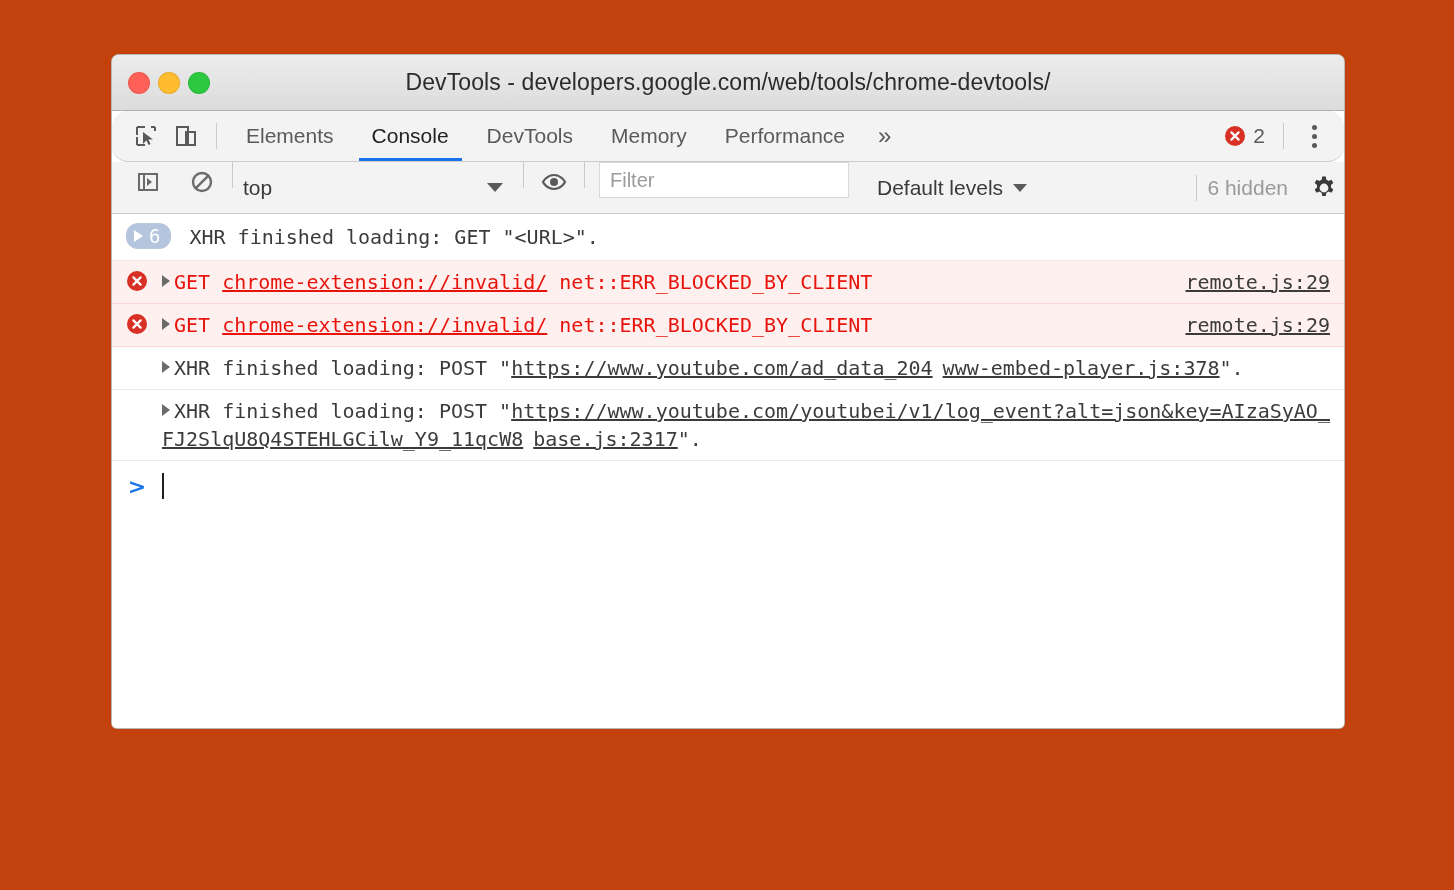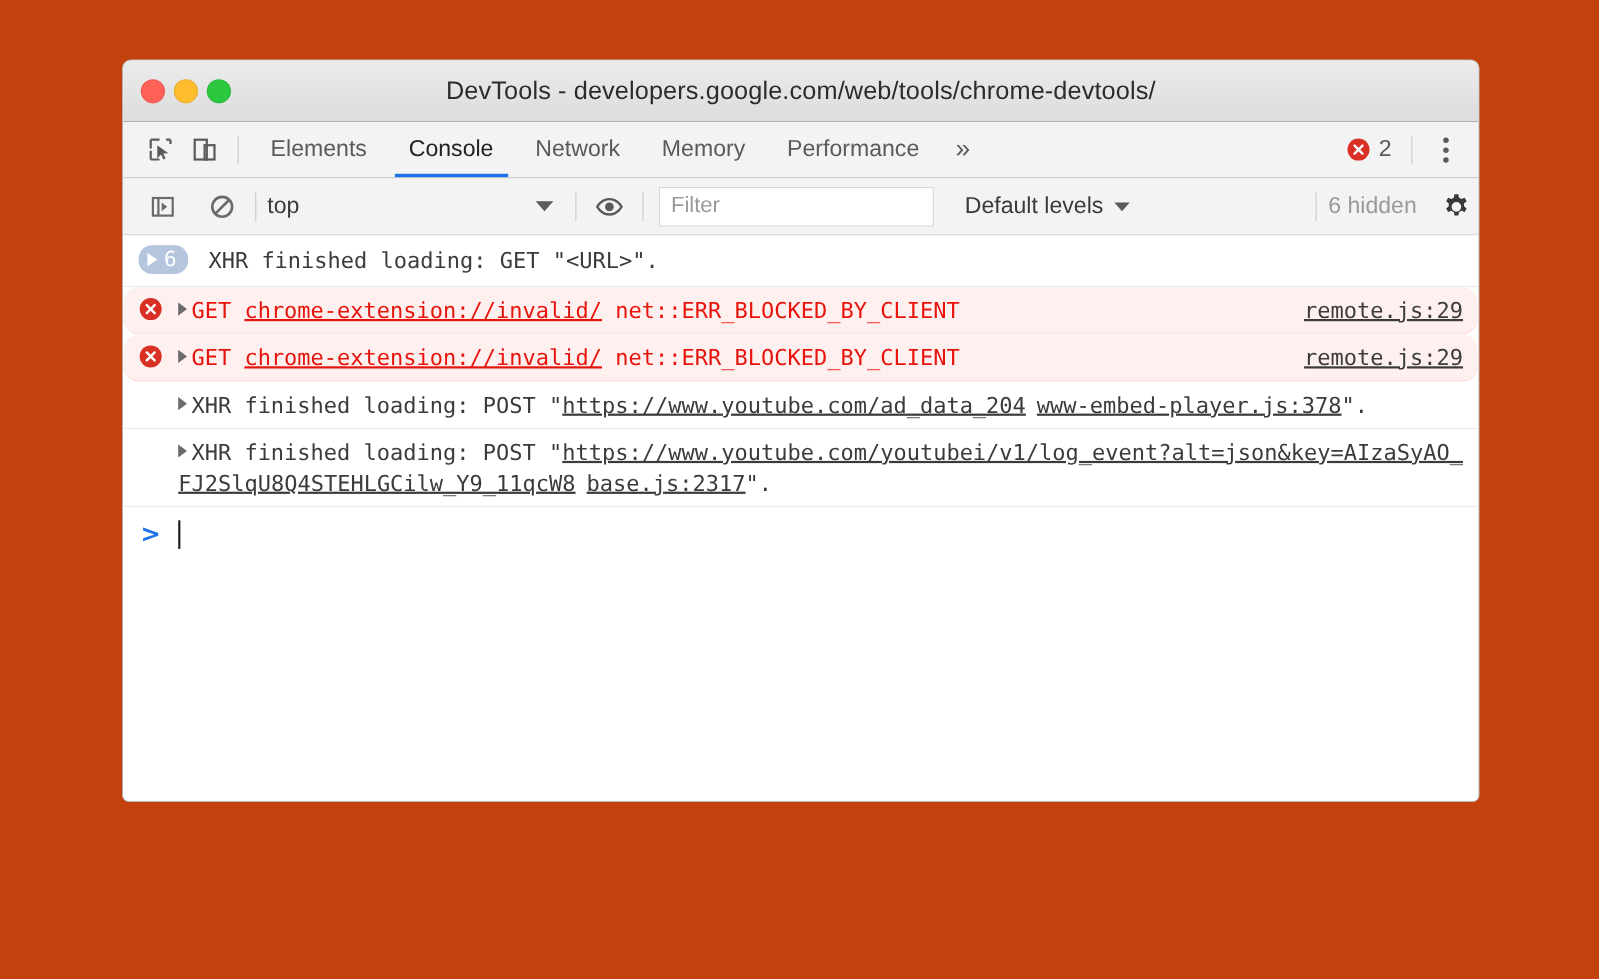--- a/index.html
+++ b/index.html
@@ -72,20 +72,21 @@
   
   .tabbar {
     position: relative;
     height: 51px;
     background: #f3f3f3;
     border-bottom: 1px solid #cdcdcd;
     display: flex;
     align-items: center;
     padding-left: 14px;
     box-sizing: border-box;
+    border-radius: 16px;
   }
   .tb-icon {
     width: 40px;
     height: 40px;
     display: flex;
     align-items: center;
     justify-content: center;
     cursor: pointer;
   }
   .vsep {
@@ -152,21 +153,20 @@
     cursor: pointer;
   }
   .kebab i { width: 5px; height: 5px; border-radius: 50%; background: #5a5a5a; display: block; }
 
   
   .consoletoolbar {
     height: 52px;
     background: #f3f3f3;
     border-bottom: 1px solid #cdcdcd;
     display: flex;
-    align-items: center;
     padding-left: 16px;
     box-sizing: border-box;
   }
   .ctx-select {
     display: flex;
     align-items: center;
     width: 270px;
     cursor: pointer;
   }
   .ctx-label { font-size: 21px; color: #3a3a3a; }
@@ -230,21 +230,20 @@
     display: flex;
     align-items: flex-start;
     border-bottom: 1px solid #eaeaea;
     padding: 7px 0 7px 0;
     min-height: 24px;
     box-sizing: border-box;
   }
   .msg.error {
     background: #fff0f0;
     border-bottom: 1px solid #ffd6d6;
-    border-radius: 15px;
   }
   .msg-gutter {
     width: 50px;
     min-width: 50px;
     display: flex;
     align-items: center;
     justify-content: center;
     padding-top: 2px;
   }
   .group-pill {
@@ -360,21 +359,21 @@
       <div class="vsep"></div>
 
       <div class="tabs">
         <div class="tab">
           <span>Elements</span>
         </div>
         <div class="tab active">
           <span>Console</span>
         </div>
         <div class="tab">
-          <span>Network</span>
+          <span>DevTools</span>
         </div>
         <div class="tab">
           <span>Memory</span>
         </div>
         <div class="tab">
           <span>Performance</span>
         </div>
         <div class="tabs-more">»</div>
       </div>
 

